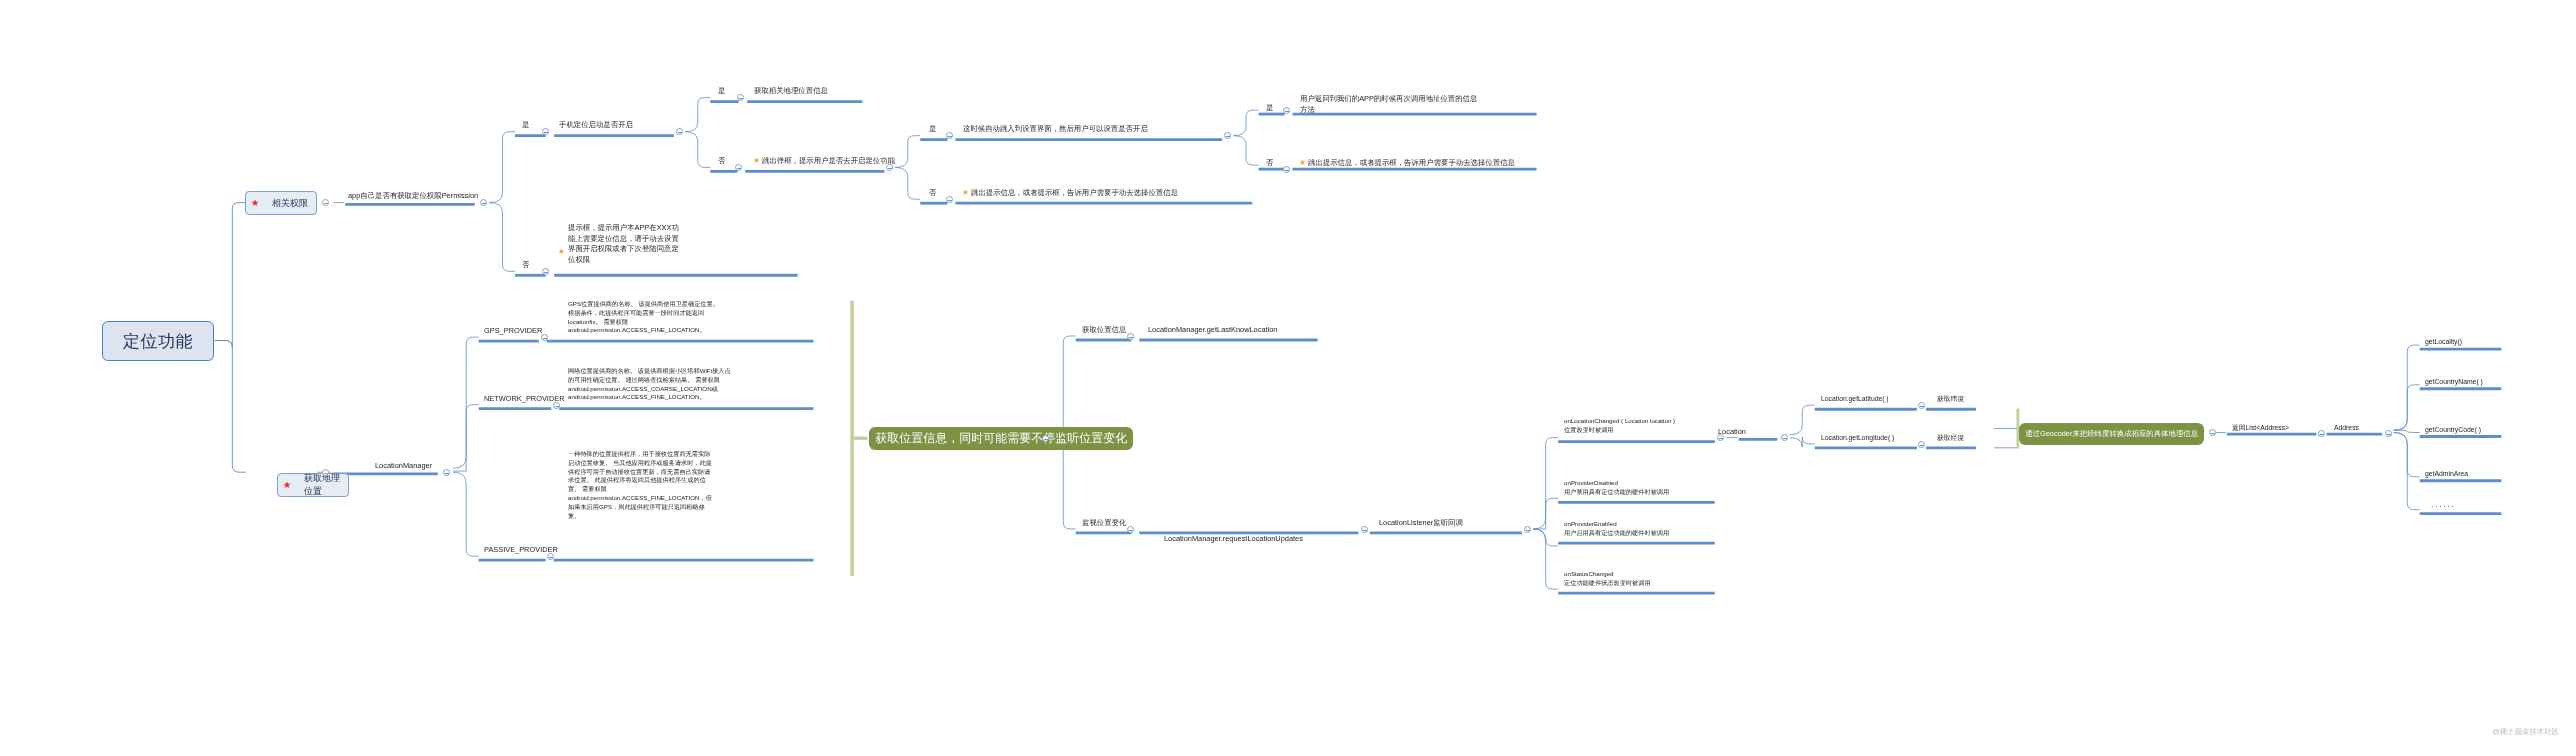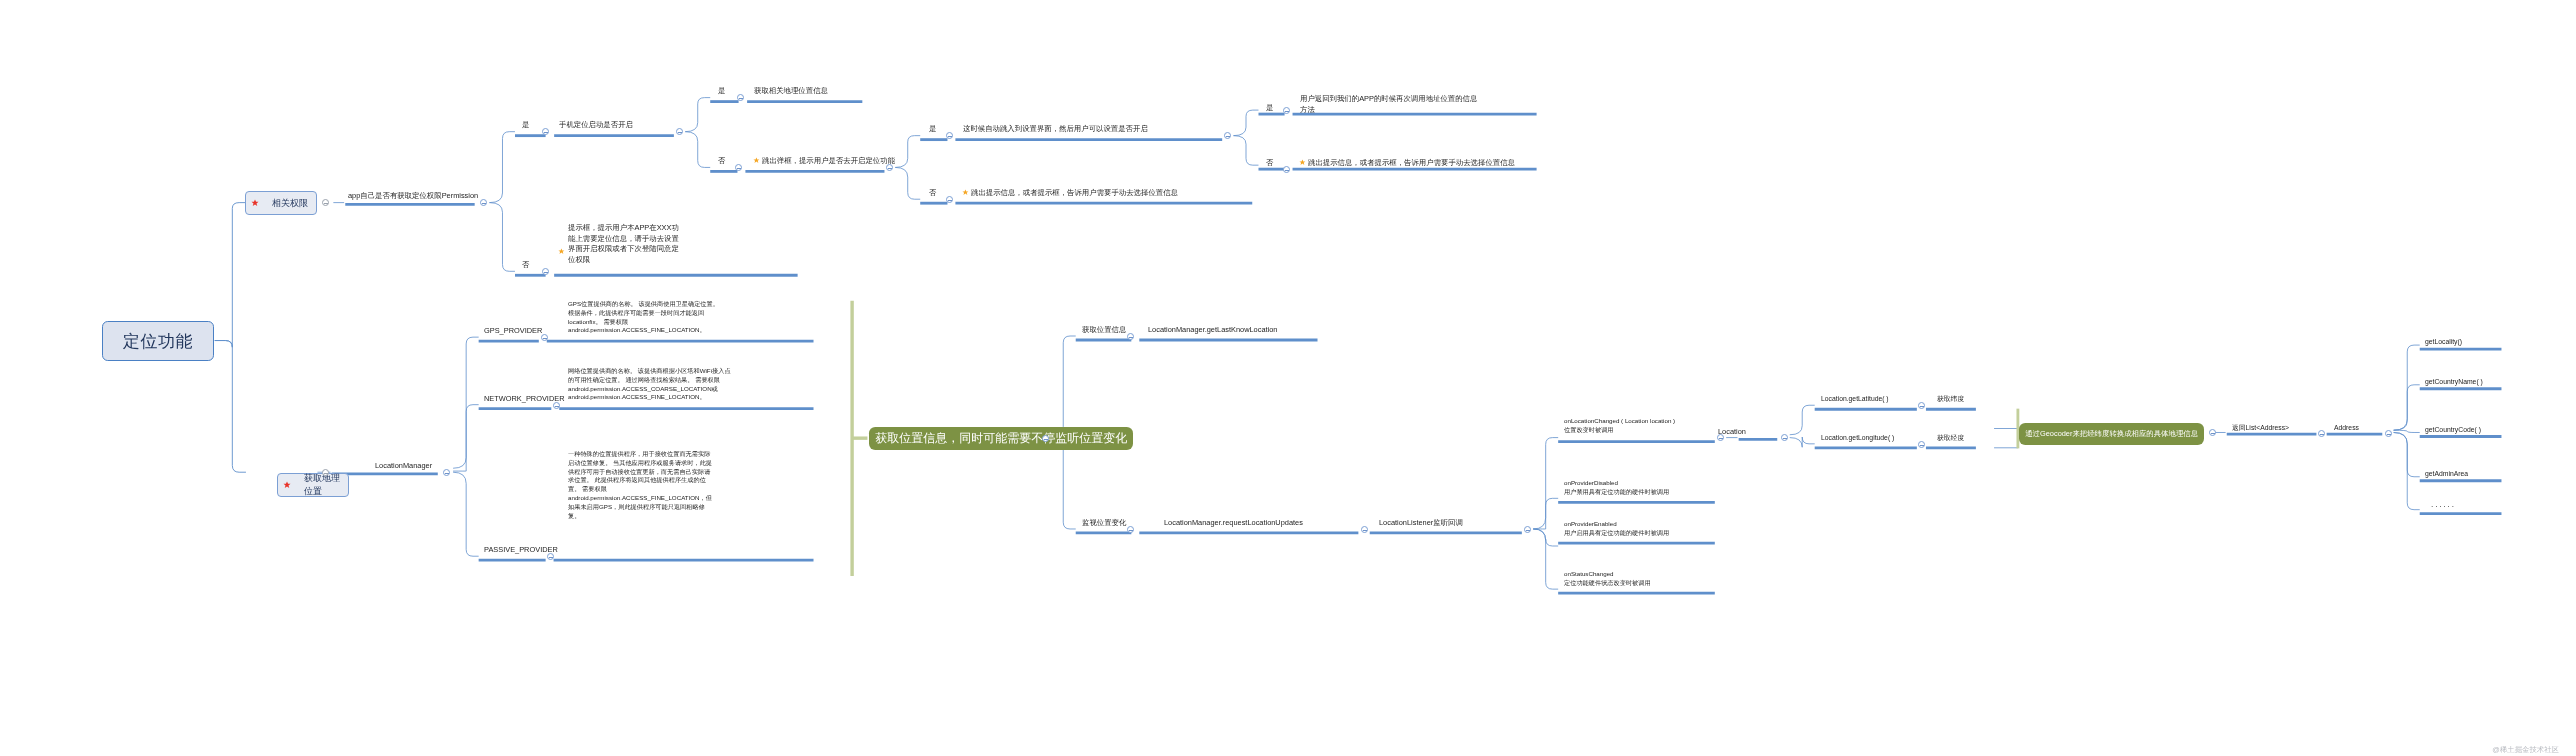--- a/index.html
+++ b/index.html
@@ -368,21 +368,21 @@
     <span>获取位置信息，同时可能需要不停监听位置变化</span>
   </div>
   <div class="toggle" style="left:1042px; top:435px;"></div>
 
   <div class="txt" style="left:1082px; top:325px;">获取位置信息</div>
   <div class="toggle" style="left:1127px; top:333px;"></div>
   <div class="txt" style="left:1148px; top:325px;text-align:center;">LocationManager.getLastKnowLocation</div>
 
   <div class="txt" style="left:1082px; top:518px;">监视位置变化</div>
   <div class="toggle" style="left:1127px; top:526px;"></div>
-  <div class="txt" style="left:1148px; top:518px;padding-left:16px;">LocationManager.requestLocationUpdates</div>
+  <div class="txt" style="left:1148px; top:534px;padding-left:16px;">LocationManager.requestLocationUpdates</div>
   <div class="toggle" style="left:1361px; top:526px;"></div>
   <div class="txt" style="left:1379px; top:518px;">LocationListener监听回调</div>
   <div class="toggle" style="left:1524px; top:526px;"></div>
 
   <div class="txt tiny" style="left:1564px; top:417px;">onLocationChanged ( Location location )
 位置改变时被调用</div>
   <div class="toggle" style="left:1717px; top:434px;"></div>
 
   <div class="txt tiny" style="left:1564px; top:479px;">onProviderDisabled
 用户禁用具有定位功能的硬件时被调用</div>
@@ -414,16 +414,16 @@
 
   <div class="txt small" style="left:2334px; top:423px;">Address</div>
   <div class="toggle" style="left:2385px; top:430px;"></div>
 
   <div class="txt small" style="left:2425px; top:337px;">getLocality()</div>
   <div class="txt small" style="left:2425px; top:377px;">getCountryName( )</div>
   <div class="txt small" style="left:2425px; top:425px;">getCountryCode( )</div>
   <div class="txt small" style="left:2425px; top:469px;">getAdminArea</div>
   <div class="txt small" style="left:2431px; top:502px;">· · · · · ·</div>
 
-  <div class="watermark" style="right:17px; bottom:1px;text-align:center;">@稀土掘金技术社区</div>
+  <div class="watermark" style="right:17px; bottom:19px;text-align:center;">@稀土掘金技术社区</div>
 
 </div>
 
 
 </body></html>

